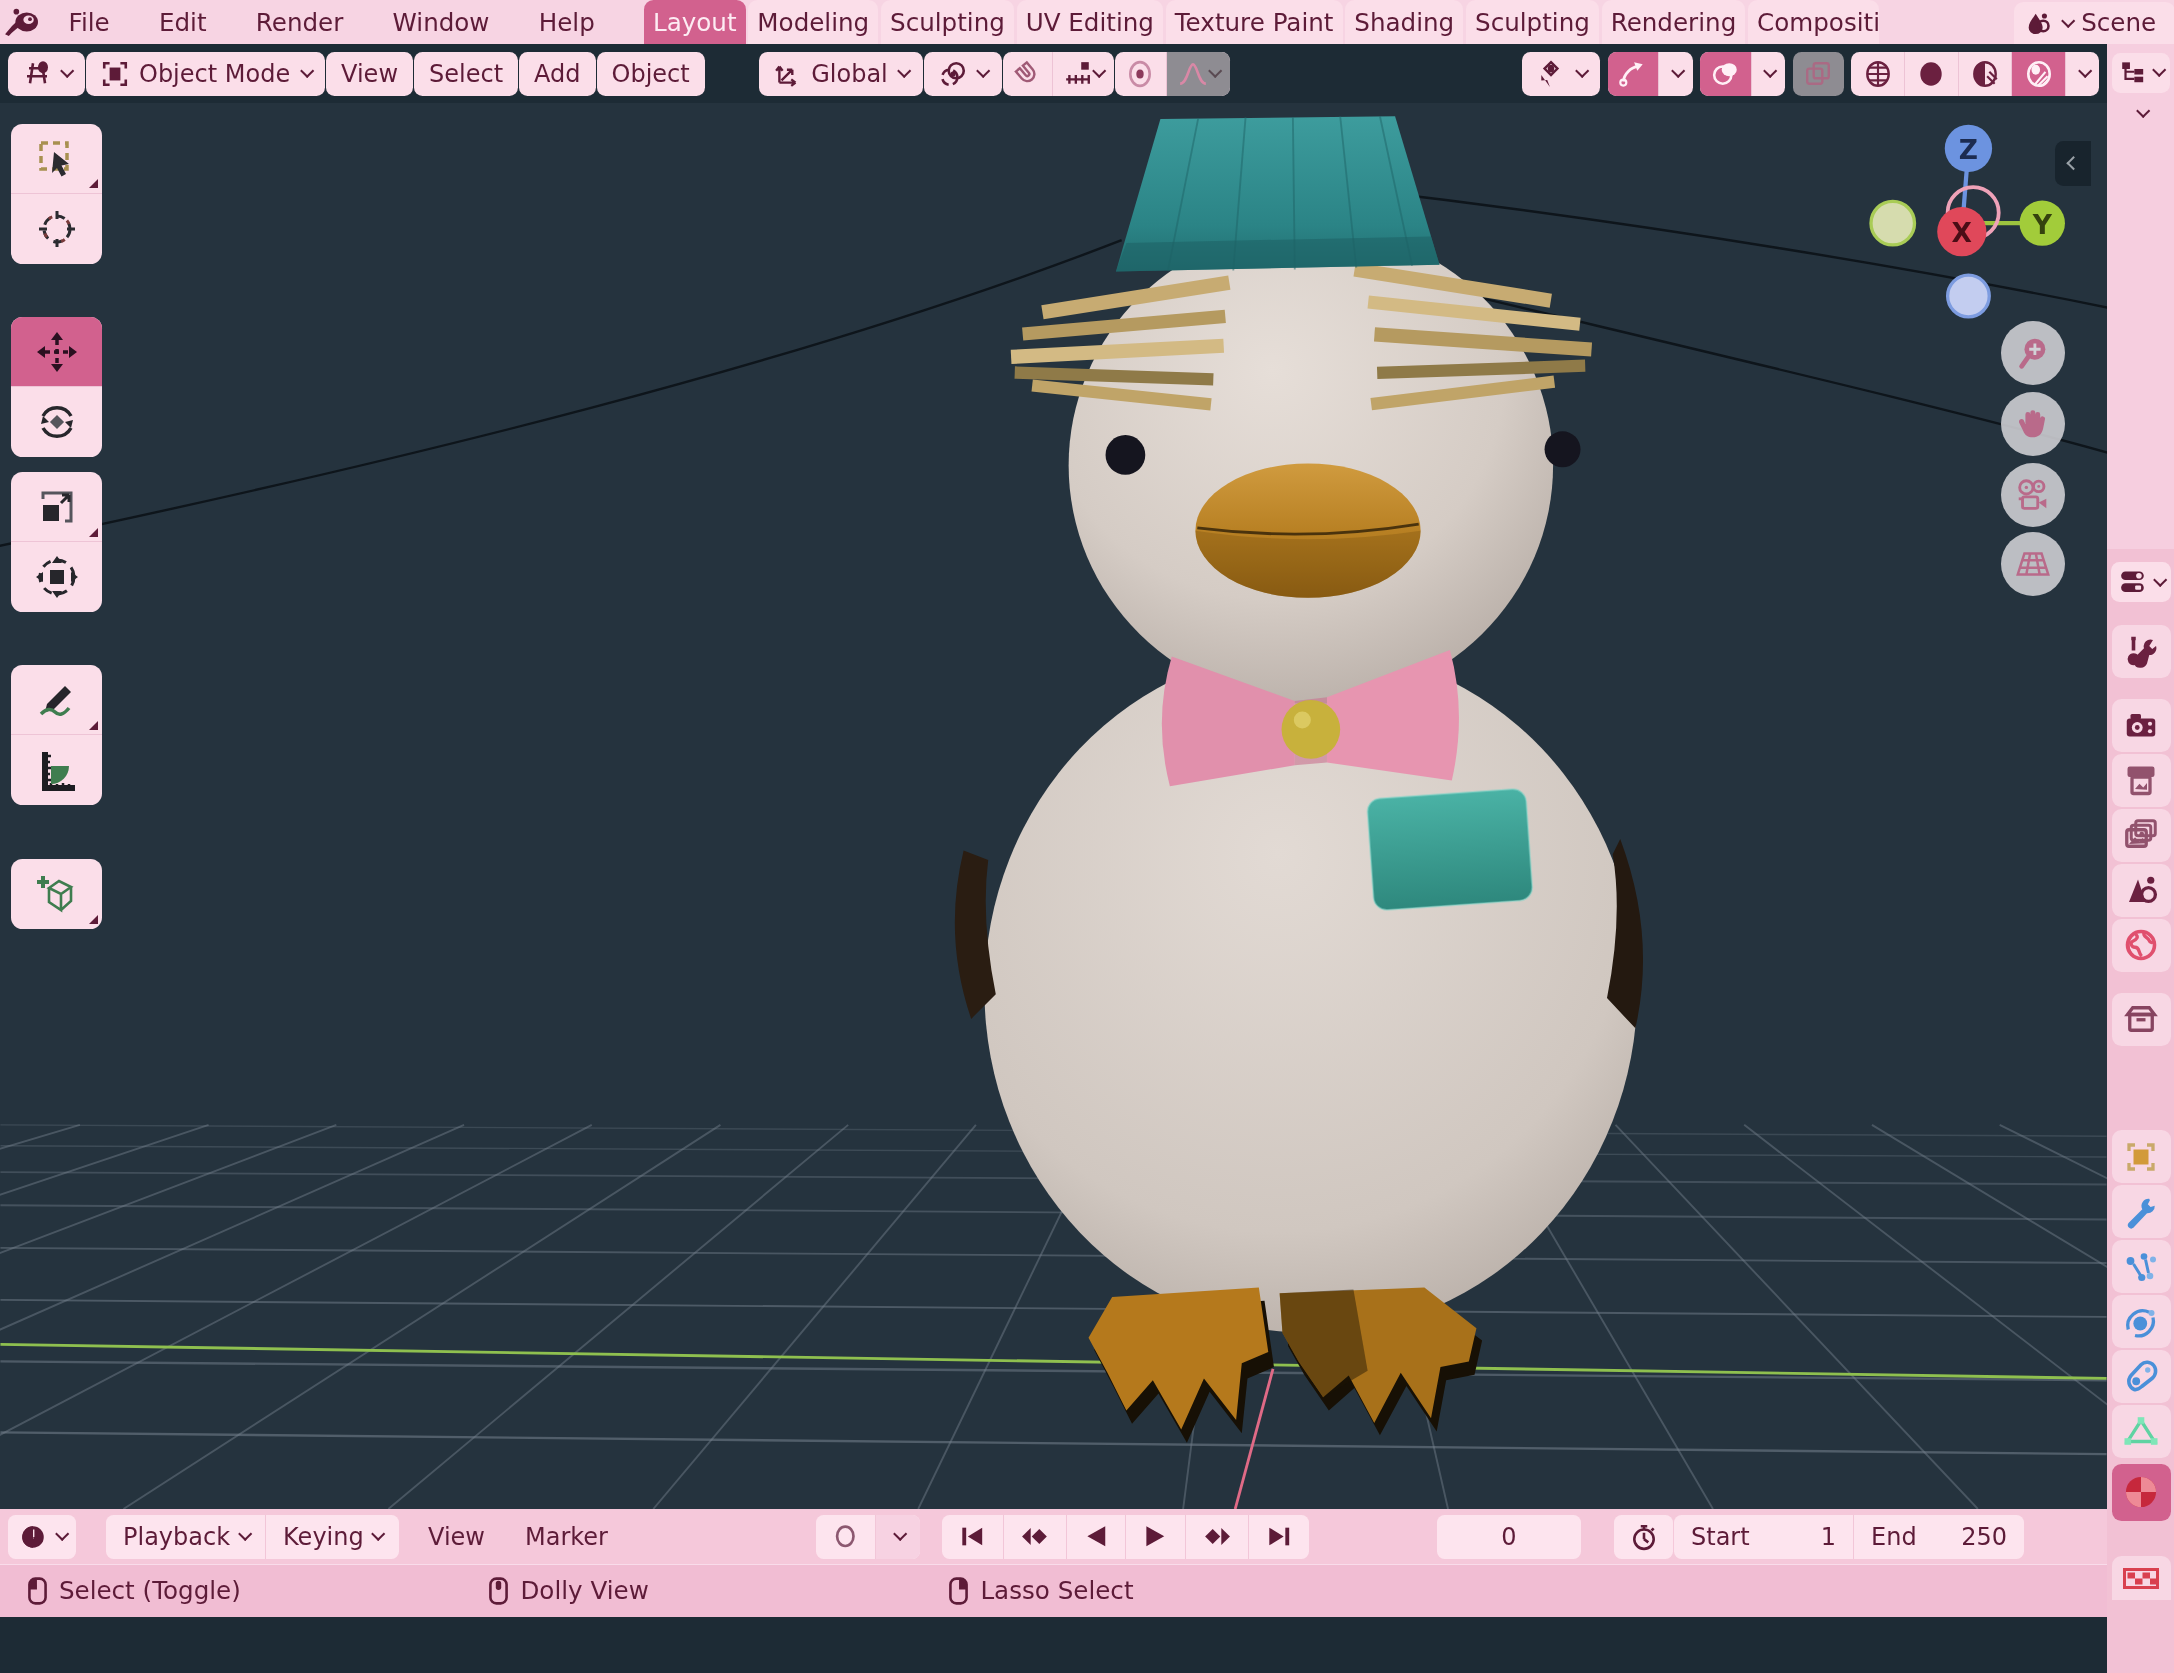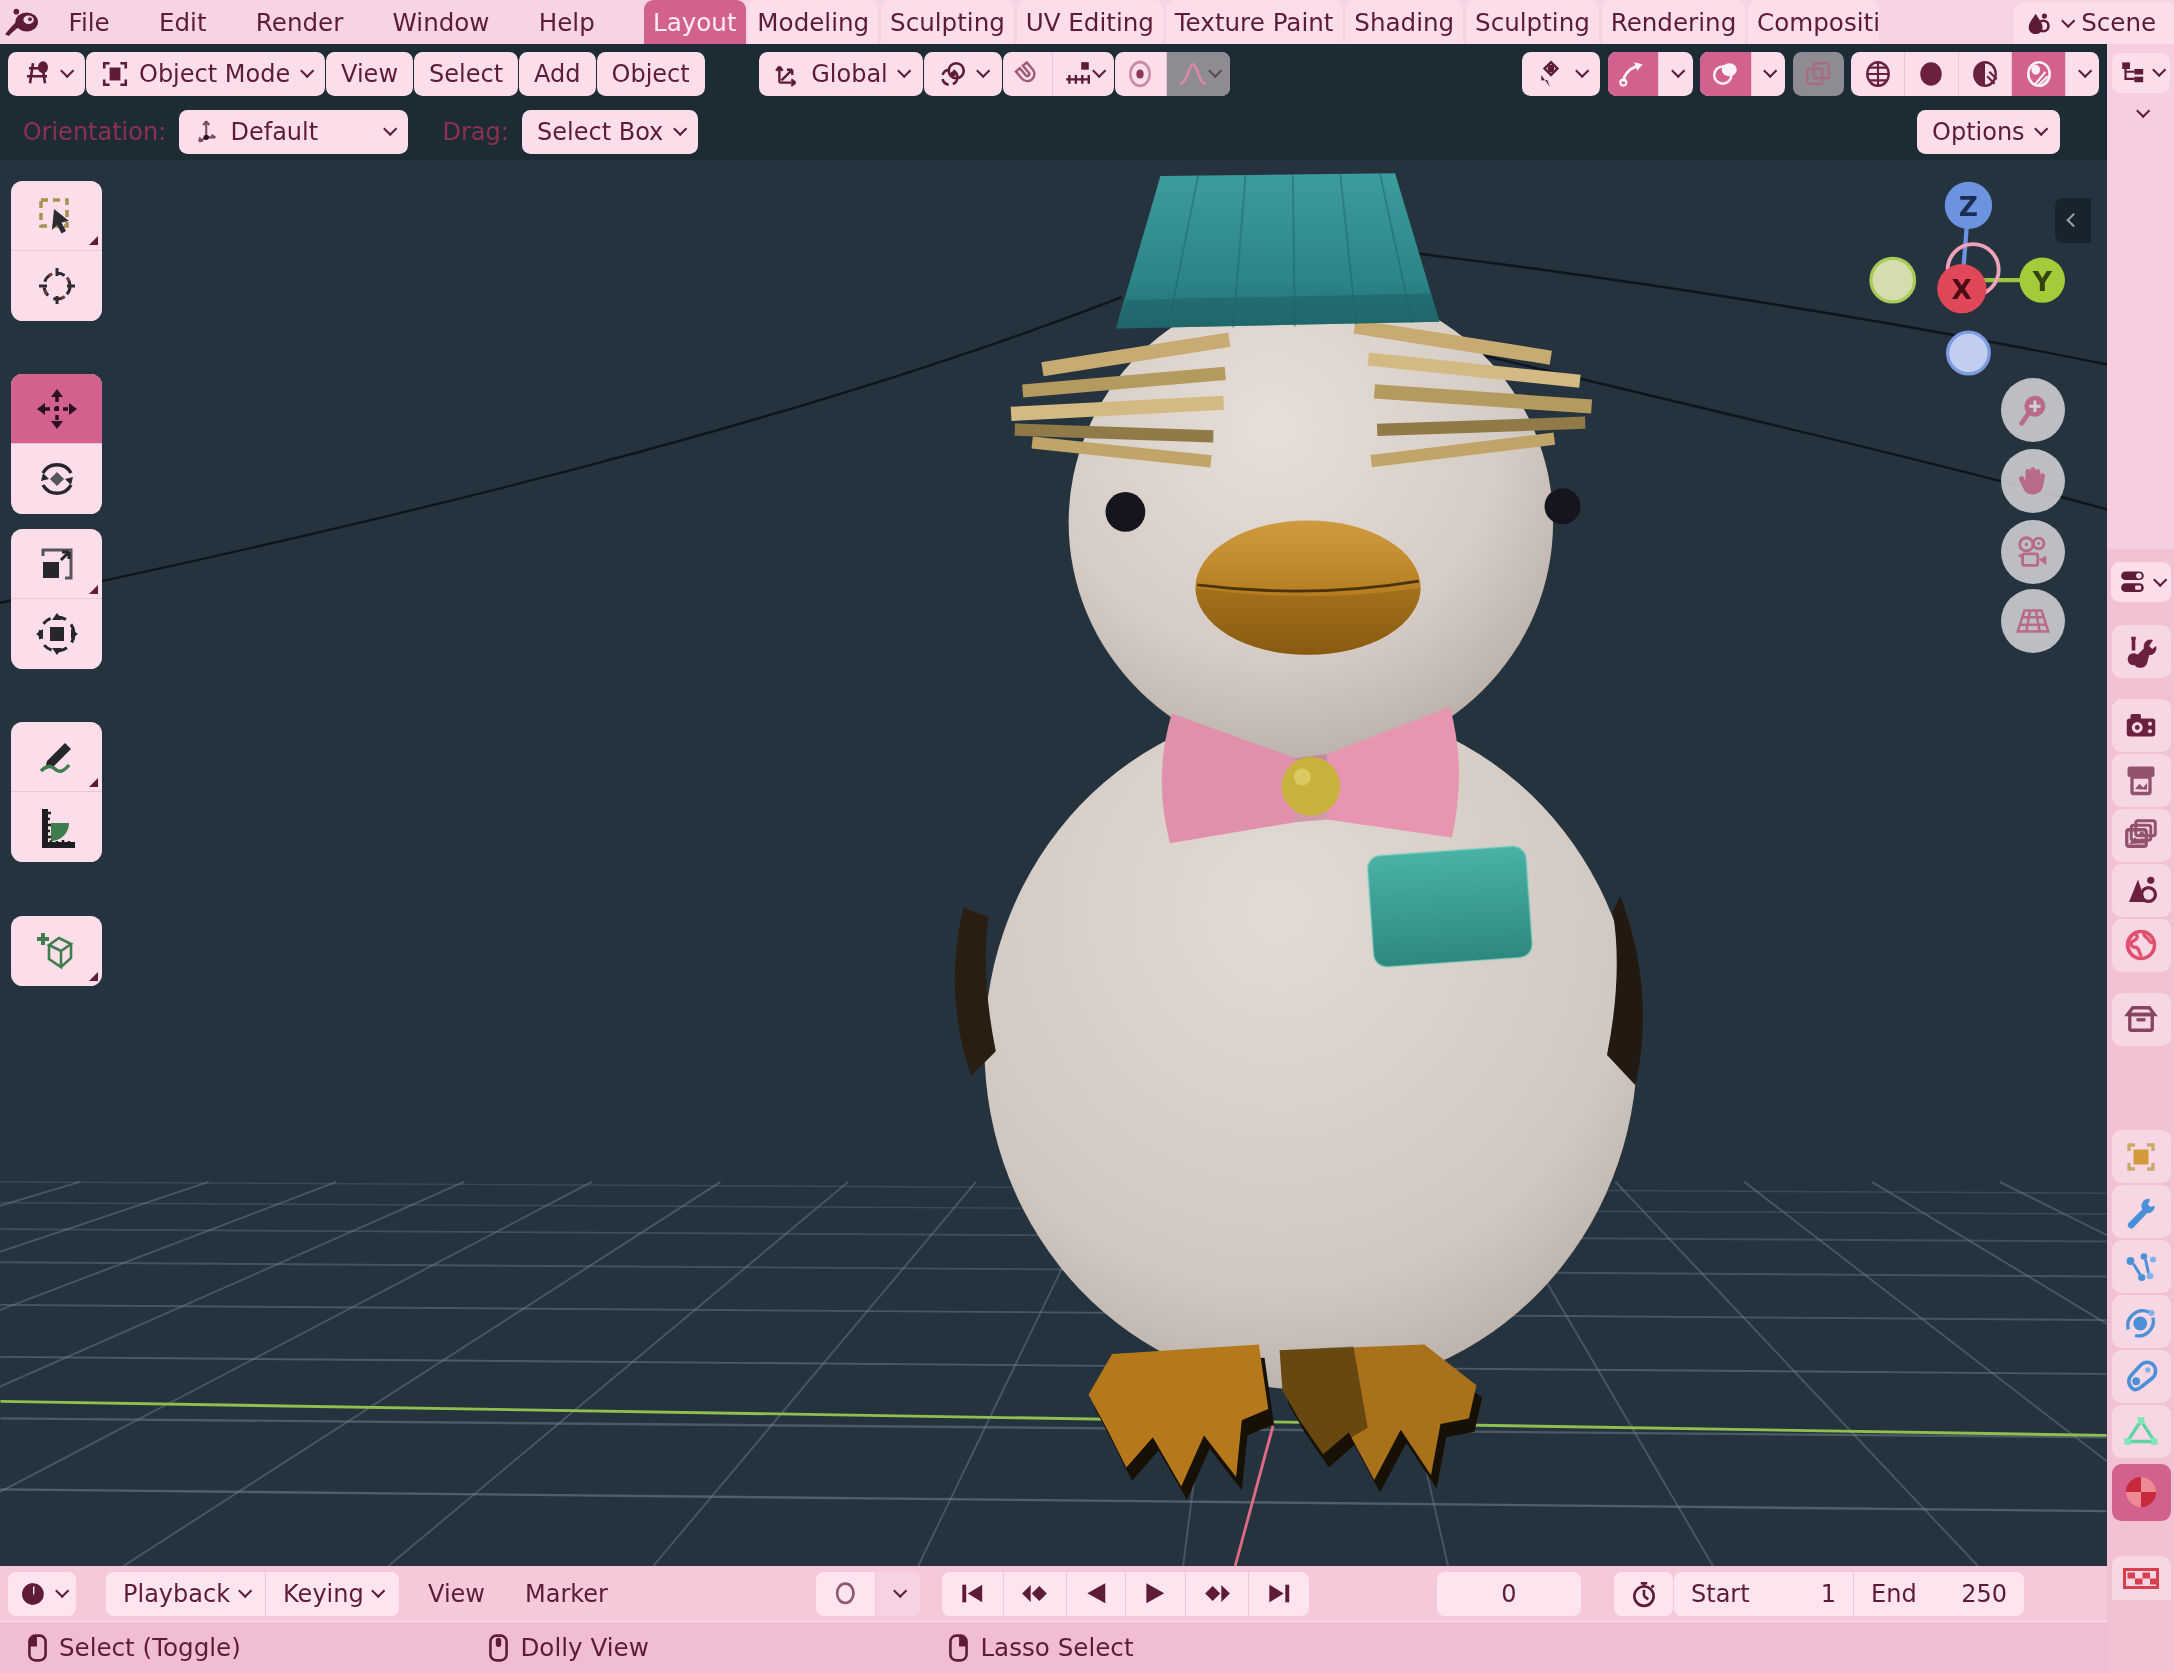--- a/index.html
+++ b/index.html
@@ -264,42 +264,20 @@
                   <path d="M10 24 l10-12 M13 25 l9-9 M17 25 l6-6" stroke="#fff0f6" stroke-width="2"></path>
                 </svg>
           </div>
           <div class="seg">
                 <i class="chev"></i>
               </div>
         </div>
       </div>
     </div>
 
-    <div class="tool-settings">
-      <span class="dark-label">Orientation:</span>
-      <div class="chip" style="width:229px;justify-content:space-between">
-        <span style="display:flex;align-items:center;gap:9.5px">
-          <svg width="26.5" height="26.5" viewBox="0 0 26 26">
-                <path d="M12 3 v16 M12 3 l-3 4 M12 3 l3 4 M12 19 h9 M21 19 l-4-2.5 M12 19 l-7 4 M5 23 l4-1 M5 23 l1-4" stroke="#7a4a60" stroke-width="2" fill="none"></path>
-                <circle cx="12" cy="19" r="2.6" fill="#2b0f1e"></circle>
-              </svg>
-          <span>Default</span>
-        </span>
-        <i class="chev"></i>
-      </div>
-      <span class="dark-label" style="margin-left:34px">Drag:</span>
-      <div class="chip">
-        <span>Select Box</span>
-        <i class="chev"></i>
-      </div>
-      <div class="chip" style="margin-left:auto;margin-right:38px">
-        <span>Options</span>
-        <i class="chev"></i>
-      </div>
-    </div>
 
     <div class="workspace">
       <svg class="scene-svg" width="2107" height="1406" viewBox="0 0 2226 1486">
         <defs>
           <radialGradient id="headG" cx="42%" cy="30%" r="80%">
                 <stop offset="0%" stop-color="#e6ded8"></stop>
                 <stop offset="60%" stop-color="#d5ccc5"></stop>
                 <stop offset="100%" stop-color="#b2a8a1"></stop>
               </radialGradient>
           <radialGradient id="bodyG" cx="45%" cy="30%" r="85%">

